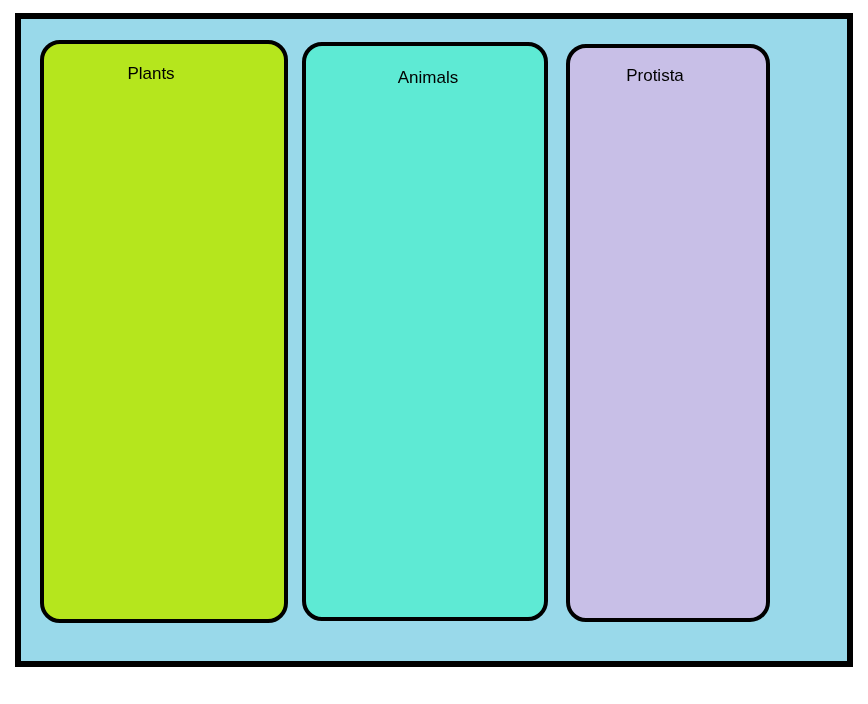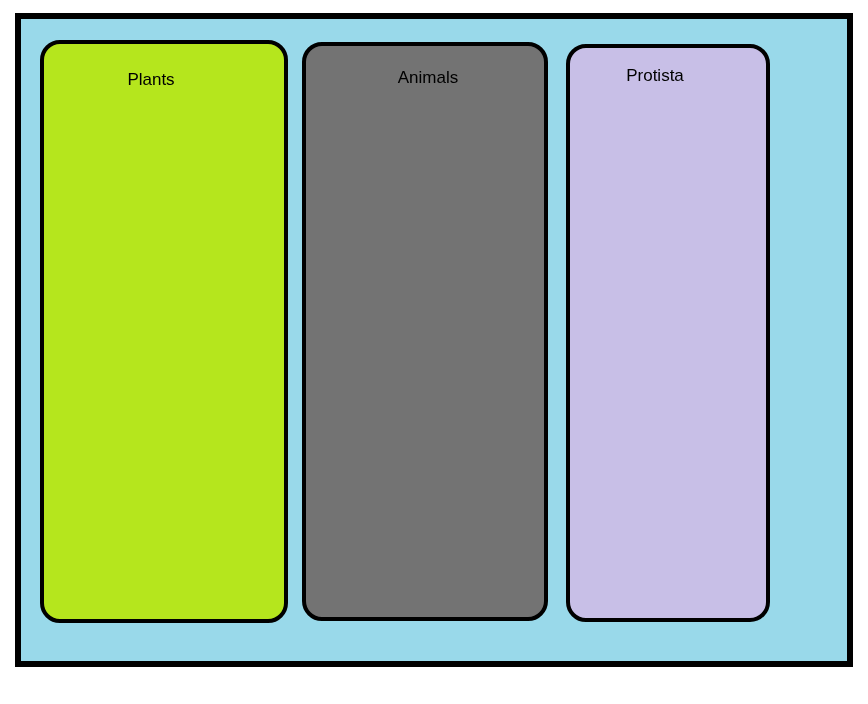--- a/index.html
+++ b/index.html
@@ -57,35 +57,35 @@
     background: #C8BFE7;
   }
   .card-label {
     position: relative;
     text-align: center;
     font-size: 17px;
     line-height: 20px;
     color: #000000;
     font-family: "Liberation Sans", sans-serif;
   }
-  .card-plants  .card-label { padding-top: 26px; left: -13px; }
+  .card-plants  .card-label { padding-top: 20px; left: -13px; }
   .card-animals .card-label { padding-top: 22px; left: 3px; }
   .card-protista .card-label { padding-top: 18px; left: -13px; }
 </style>
 </head>
 <body>
 
 <div class="page">
   <div class="board" style="background-color: rgb(153, 217, 234);">
 
     <div class="card card-plants" style="background-color: rgb(181, 230, 29);">
       <div class="card-label">Plants</div>
     </div>
 
-    <div class="card card-animals" style="background-color: #737373;">
+    <div class="card card-animals" style="background-color: #5eead4;">
       <div class="card-label">Animals</div>
     </div>
 
     <div class="card card-protista" style="background-color: rgb(200, 191, 231);">
       <div class="card-label">Protista</div>
     </div>
 
   </div>
 </div>
 

